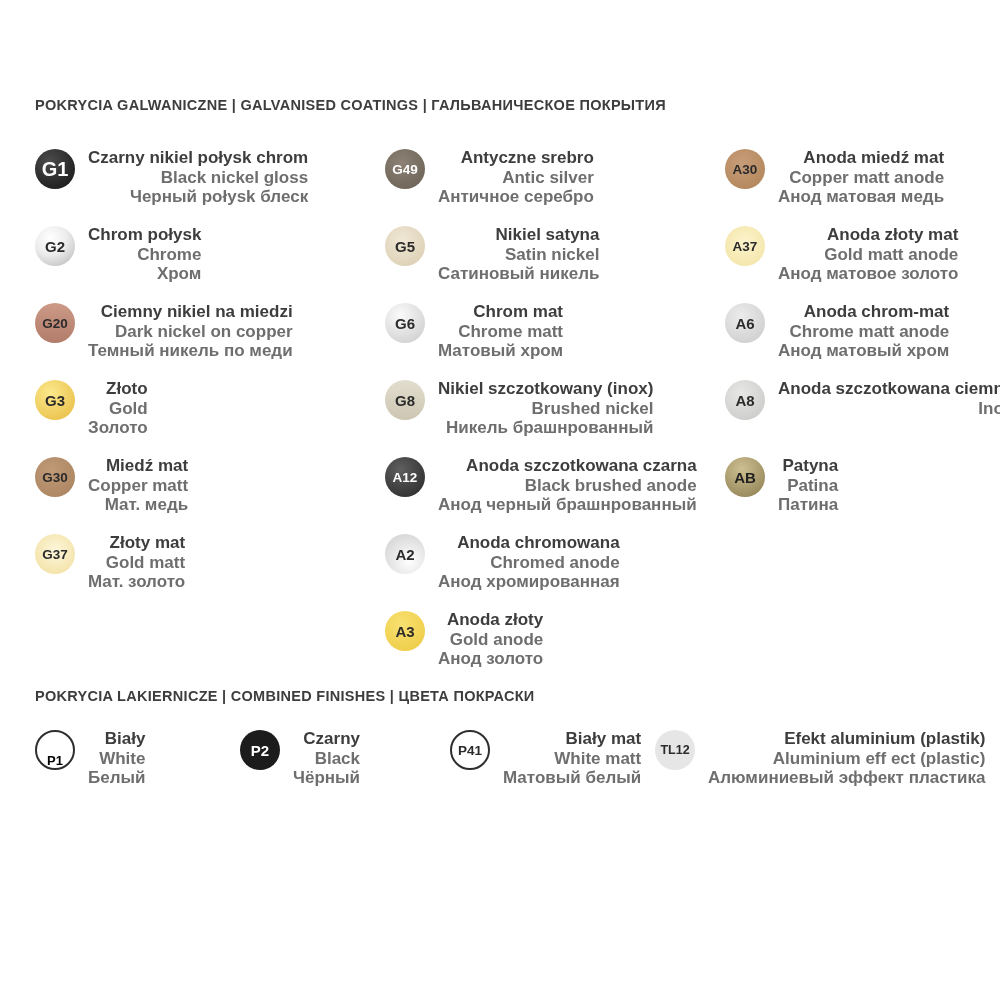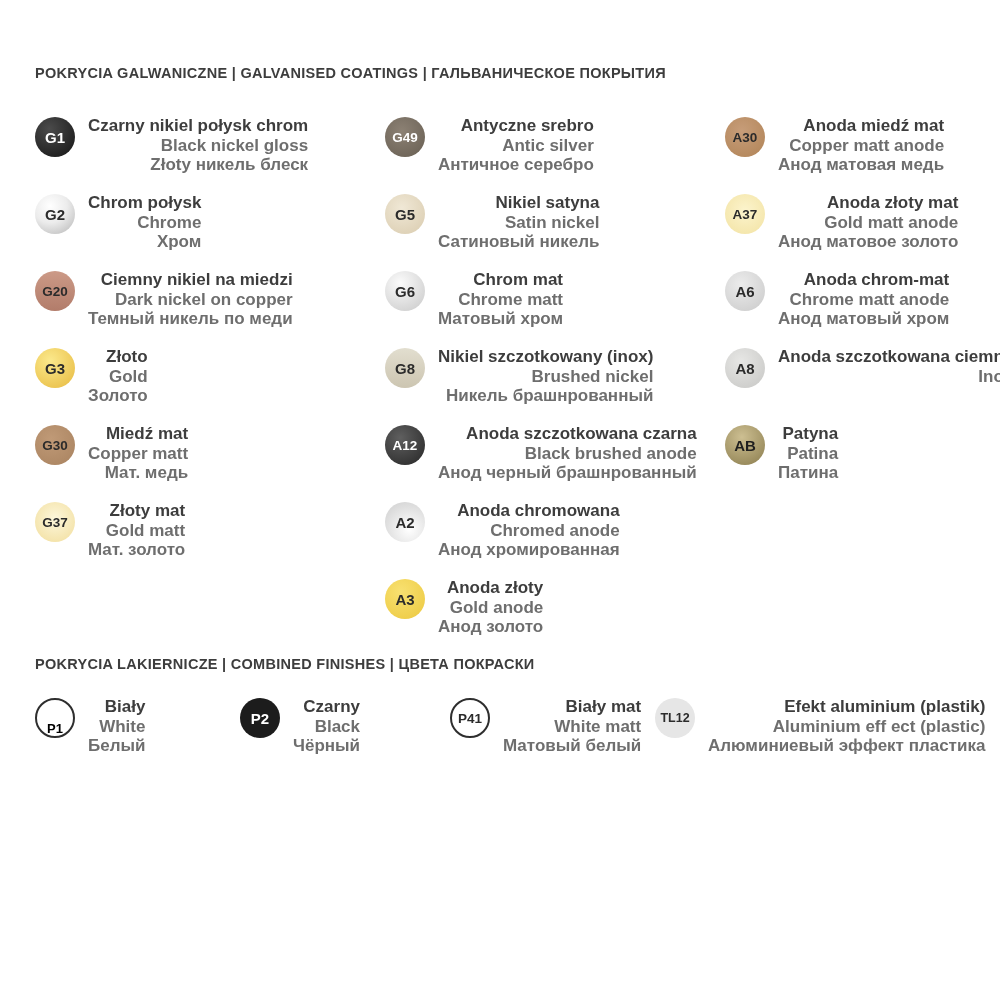--- a/index.html
+++ b/index.html
@@ -1,21 +1,21 @@
 <!DOCTYPE html>
 <html><head>
 <meta charset="utf-8">
 <style>
   html,body{margin:0;padding:0;background:#ffffff;}
   body{
     width:1000px;height:1000px;overflow:hidden;
     font-family:"Liberation Sans","DejaVu Sans",sans-serif;
     -webkit-font-smoothing:antialiased;
   }
-  .page{padding:64px 0 0 35px;}
+  .page{padding:96px 0 0 35px;}
   .section-title{
     font-size:14.5px;font-weight:bold;color:#3d3d3d;
     letter-spacing:.02em;line-height:19px;margin:0 0 33px 0;
     white-space:nowrap;
   }
   .grid{display:grid;grid-template-columns:350px 340px 1fr;align-items:start;}
   .col{min-width:0;}
   .item{display:flex;gap:13px;margin-bottom:19px;height:58px;}
   .swatch{
     width:40px;height:40px;border-radius:50%;flex:none;margin-top:1px;
@@ -32,27 +32,27 @@
 </head>
 <body>
 
 <div class="page">
 
   <h2 class="section-title">POKRYCIA GALWANICZNE | GALVANISED COATINGS | ГАЛЬВАНИЧЕСКОЕ ПОКРЫТИЯ</h2>
 
   <div class="grid">
     <div class="col">
         <div class="item">
-    <div class="swatch" style="background: radial-gradient(circle at 36% 30%, rgb(75, 75, 75), rgb(20, 20, 20)); color: rgb(255, 255, 255); font-size: 15px;">
+    <div class="swatch" style="background: radial-gradient(circle at 36% 30%, rgb(75, 75, 75), rgb(20, 20, 20)); color: rgb(255, 255, 255); font-size: 20px;">
       <span>G1</span>
     </div>
     <div class="texts">
       <div class="name-pl">Czarny nikiel połysk chrom</div>
       <div class="name-en">Black nickel gloss</div>
-      <div class="name-ru">Złoty никель блеск</div>
+      <div class="name-ru">Черный połysk блеск</div>
     </div>
   </div>
         <div class="item">
     <div class="swatch" style="background: radial-gradient(circle at 38% 30%, rgb(255, 255, 255) 0%, rgb(236, 236, 236) 45%, rgb(179, 179, 179) 100%); color: rgb(43, 43, 43); font-size: 15px;">
       <span>G2</span>
     </div>
     <div class="texts">
       <div class="name-pl">Chrom połysk</div>
       <div class="name-en">Chrome</div>
       <div class="name-ru">Хром</div>

